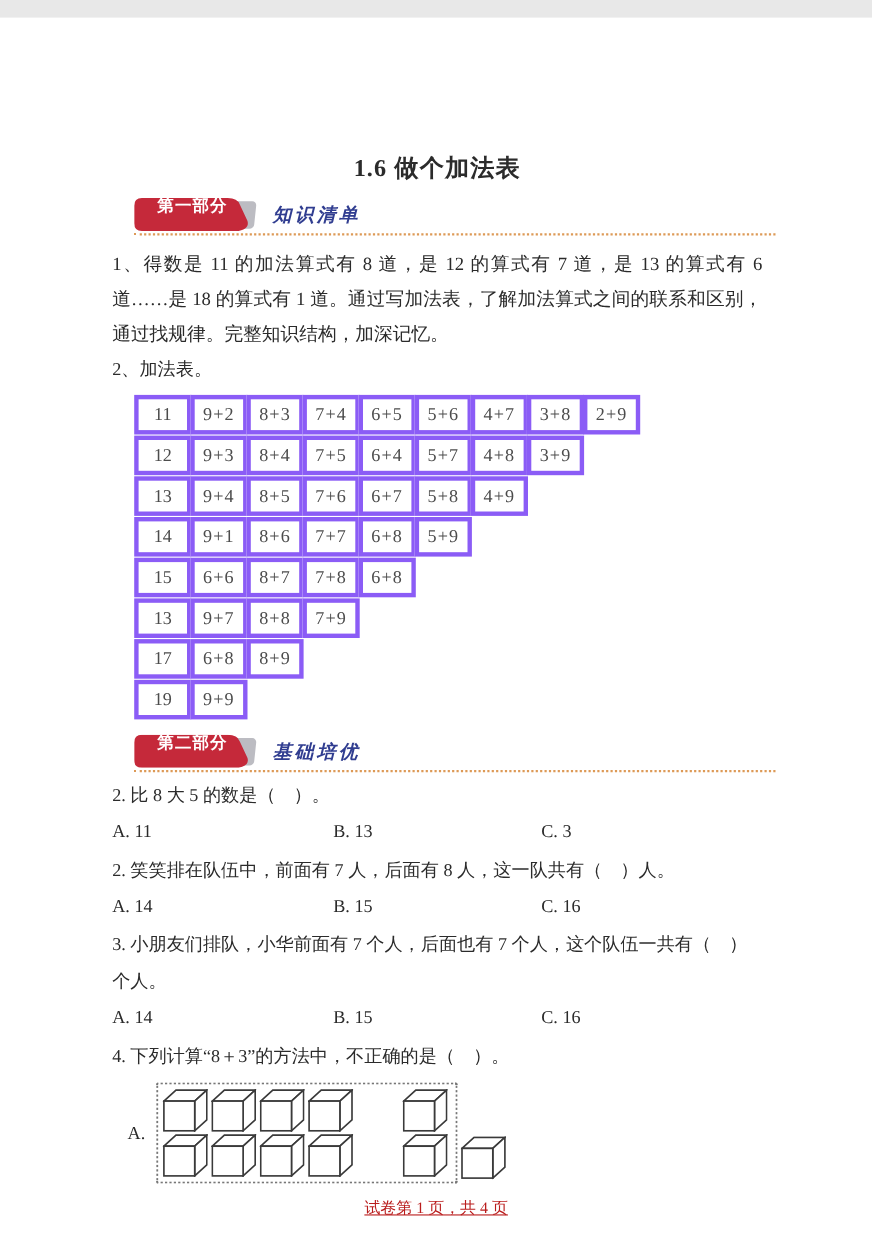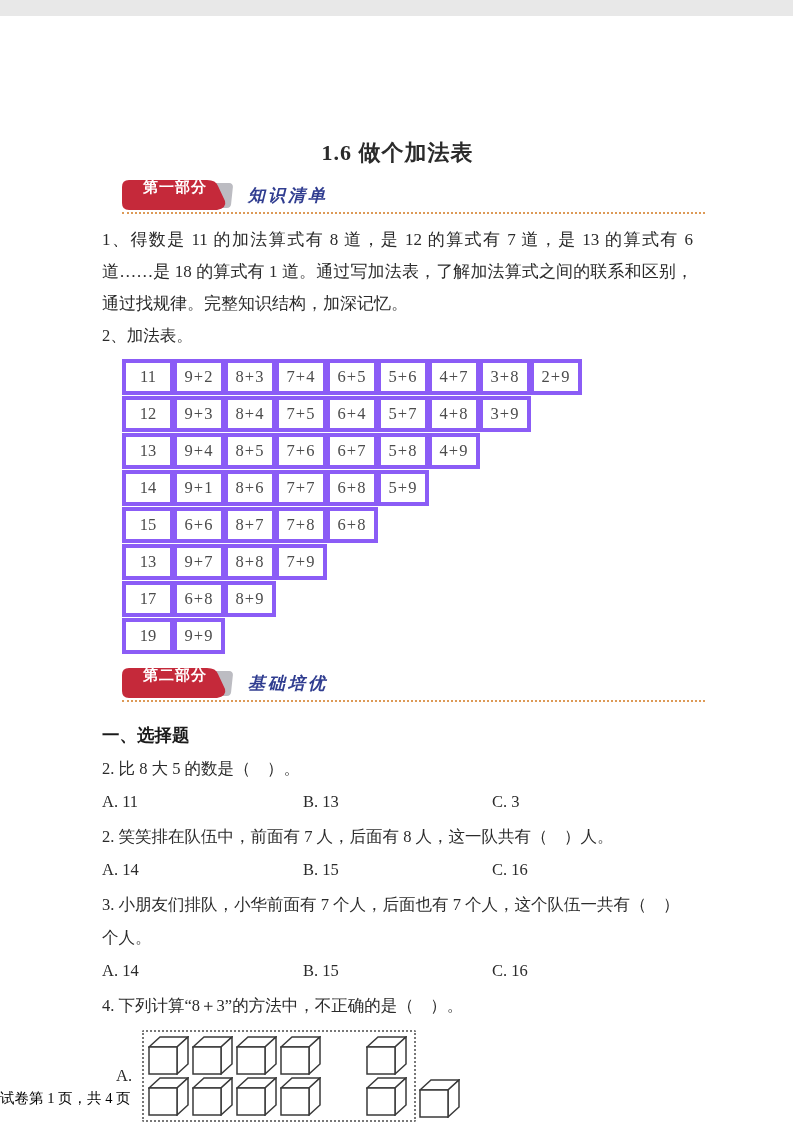--- a/index.html
+++ b/index.html
@@ -56,22 +56,22 @@
   .figure-row{display:flex;align-items:center;margin:8px 0 0 14px;}
   .figure-label{font-size:16.5px;margin-right:10px;}
   .cube-box{
     border:2px dotted #777;border-radius:2px;width:262px;padding:4px 4px 2px 4px;
   }
   .cube-row{display:flex;align-items:flex-end;margin-bottom:2px;}
   .cube-row .spacer{width:42px;}
   .cube{display:block;margin-right:3px;}
   .outside-cube{margin-left:3px;margin-bottom:4px;align-self:flex-end;}
   .footer{
-    position:absolute;bottom:30px;left:0;right:0;text-align:left;
-    font-size:14.5px;color:#000000;
+    position:absolute;bottom:30px;left:0;right:0;text-align:center;
+    font-size:14.5px;color:#b91c1c;text-decoration:underline;
   }
 </style>
 </head>
 <body>
 
 <div class="page">
   <div class="content">
 
     <h1 class="doc-title">1.6 做个加法表</h1>
 
@@ -162,21 +162,20 @@
           <svg width="106" height="30" viewBox="0 0 106 30">
             <path d="M7,0 H85 Q94,0 96,6 L103,21 Q105,28 95,30 H7 Q0,30 0,23 V7 Q0,0 7,0 Z" fill="#c5293a"></path>
           </svg>
           <span class="txt">第二部分</span>
         </div>
       </div>
       <span class="banner-label">基础培优</span>
       <div class="dotline"></div>
     </div>
 
-    <div class="section-heading">一、选择题</div>
 
     <div>
         <div class="q-text">2. 比 8 大 5 的数是（　）。</div>
         <div class="opt-row">
           <span>A. 11</span>
           <span>B. 13</span>
           <span>C. 3</span>
         </div>
         <div class="q-text">2. 笑笑排在队伍中，前面有 7 人，后面有 8 人，这一队共有（　）人。</div>
         <div class="opt-row">

